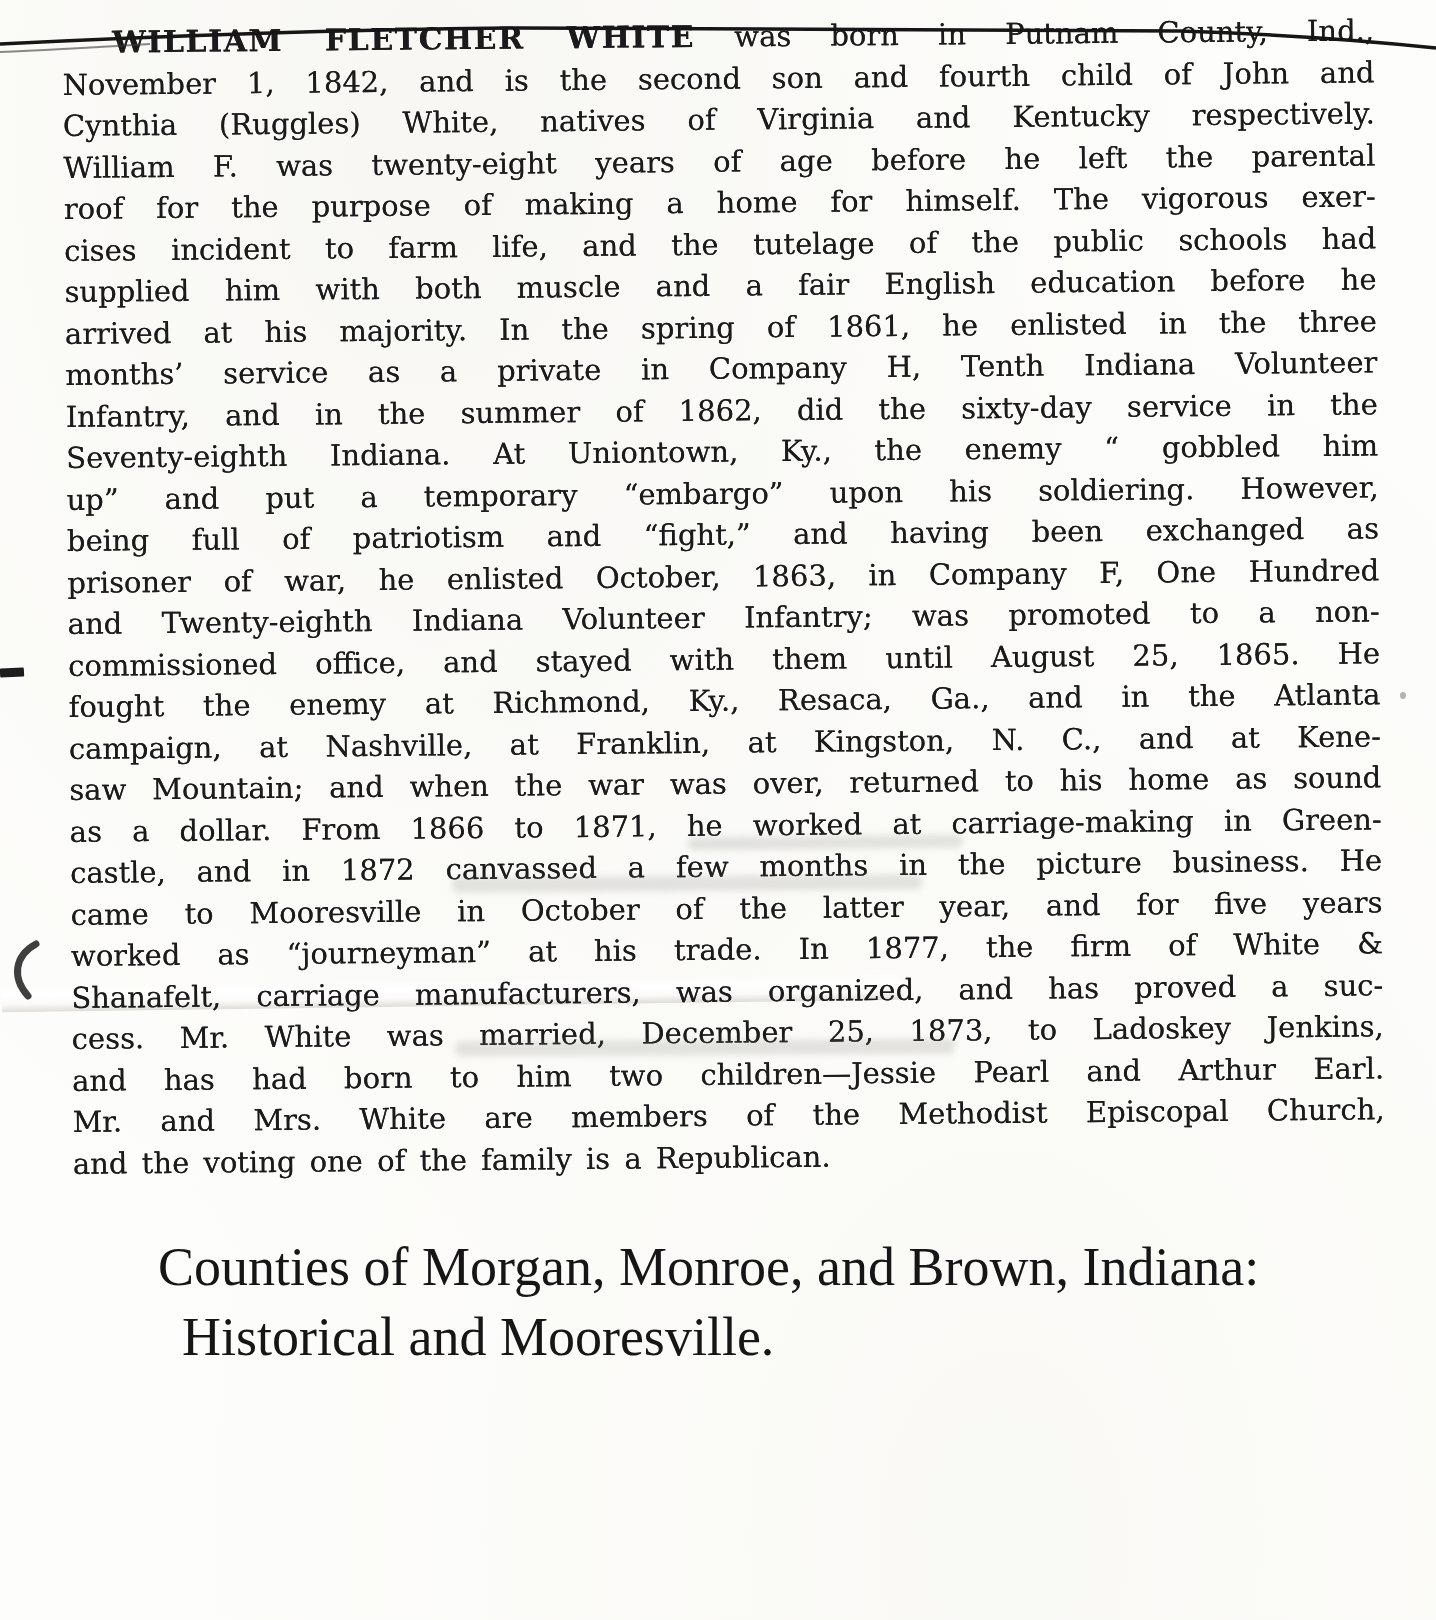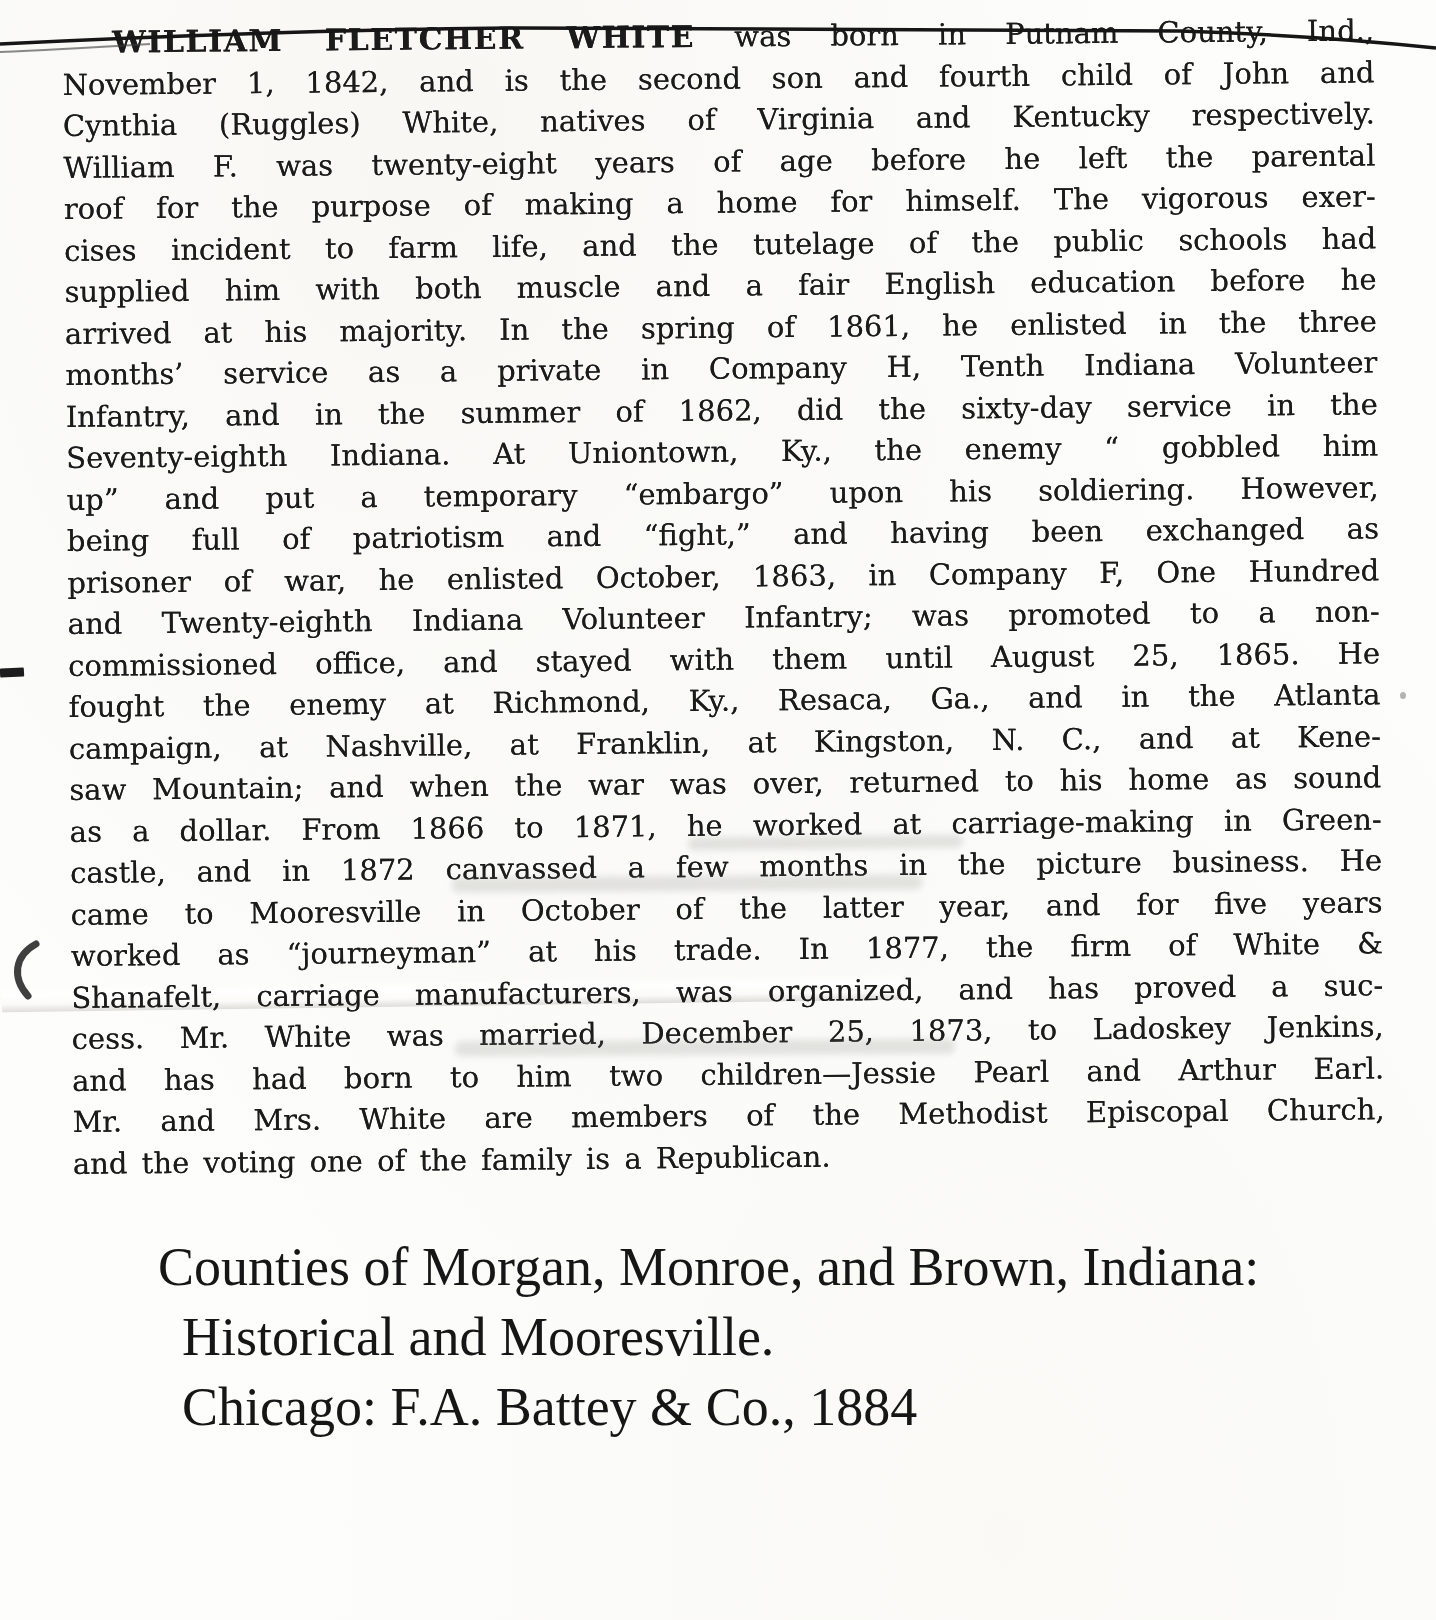--- a/index.html
+++ b/index.html
@@ -113,16 +113,15 @@
   <svg class="crease-hook" width="60" height="70" viewBox="0 0 60 70">
     <path d="M34,8 C12,20 10,42 26,60" fill="none" stroke="#242424" stroke-width="7" stroke-linecap="round" opacity="0.88"></path>
   </svg>
 
   <div class="margin-dash"></div>
   <div class="edge-speck"></div>
 
   <div class="citation">
       <div class="cite-line">Counties of Morgan, Monroe, and Brown, Indiana:</div>
       <div class="cite-line">Historical and Mooresville.</div>
-      <div class="cite-line">Chicago: F.A. Battey &amp; Co., 1884</div>
     </div>
 
 </div>
 
 </body></html>

